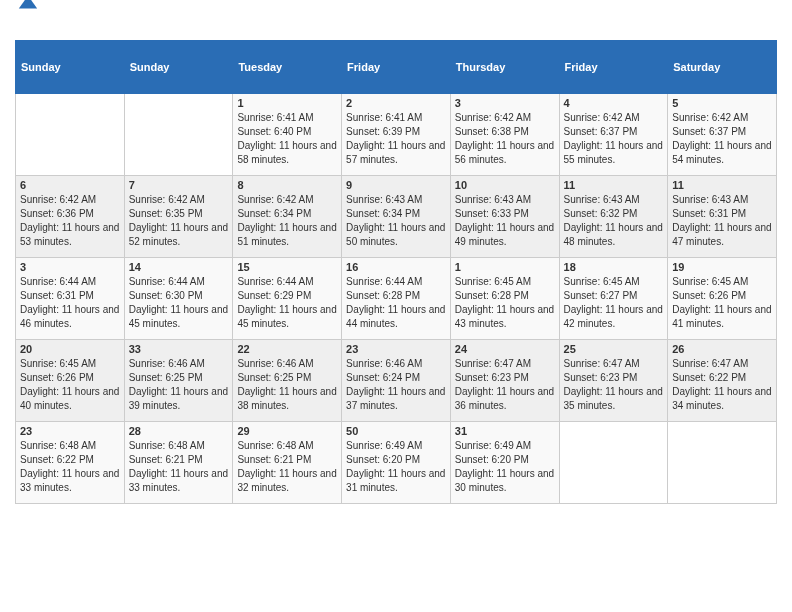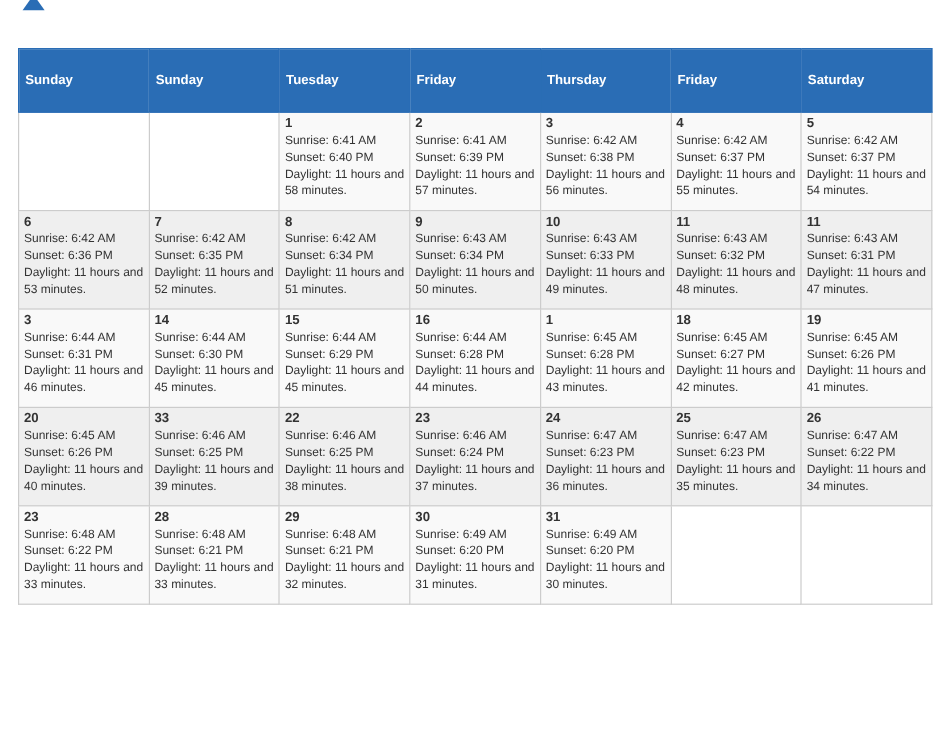--- a/index.html
+++ b/index.html
@@ -250,21 +250,21 @@
           </td>
           <td>
             <span class="day-num">28</span>
             <div class="day-info">Sunrise: 6:48 AM<br>Sunset: 6:21 PM<br>Daylight: 11 hours and 33 minutes.</div>
           </td>
           <td>
             <span class="day-num">29</span>
             <div class="day-info">Sunrise: 6:48 AM<br>Sunset: 6:21 PM<br>Daylight: 11 hours and 32 minutes.</div>
           </td>
           <td>
-            <span class="day-num">30</span>
+            <span class="day-num">50</span>
             <div class="day-info">Sunrise: 6:49 AM<br>Sunset: 6:20 PM<br>Daylight: 11 hours and 31 minutes.</div>
           </td>
           <td>
             <span class="day-num">31</span>
             <div class="day-info">Sunrise: 6:49 AM<br>Sunset: 6:20 PM<br>Daylight: 11 hours and 30 minutes.</div>
           </td>
           <td class="empty-cell"></td>
           <td class="empty-cell"></td>
         </tr>
       </tbody>

